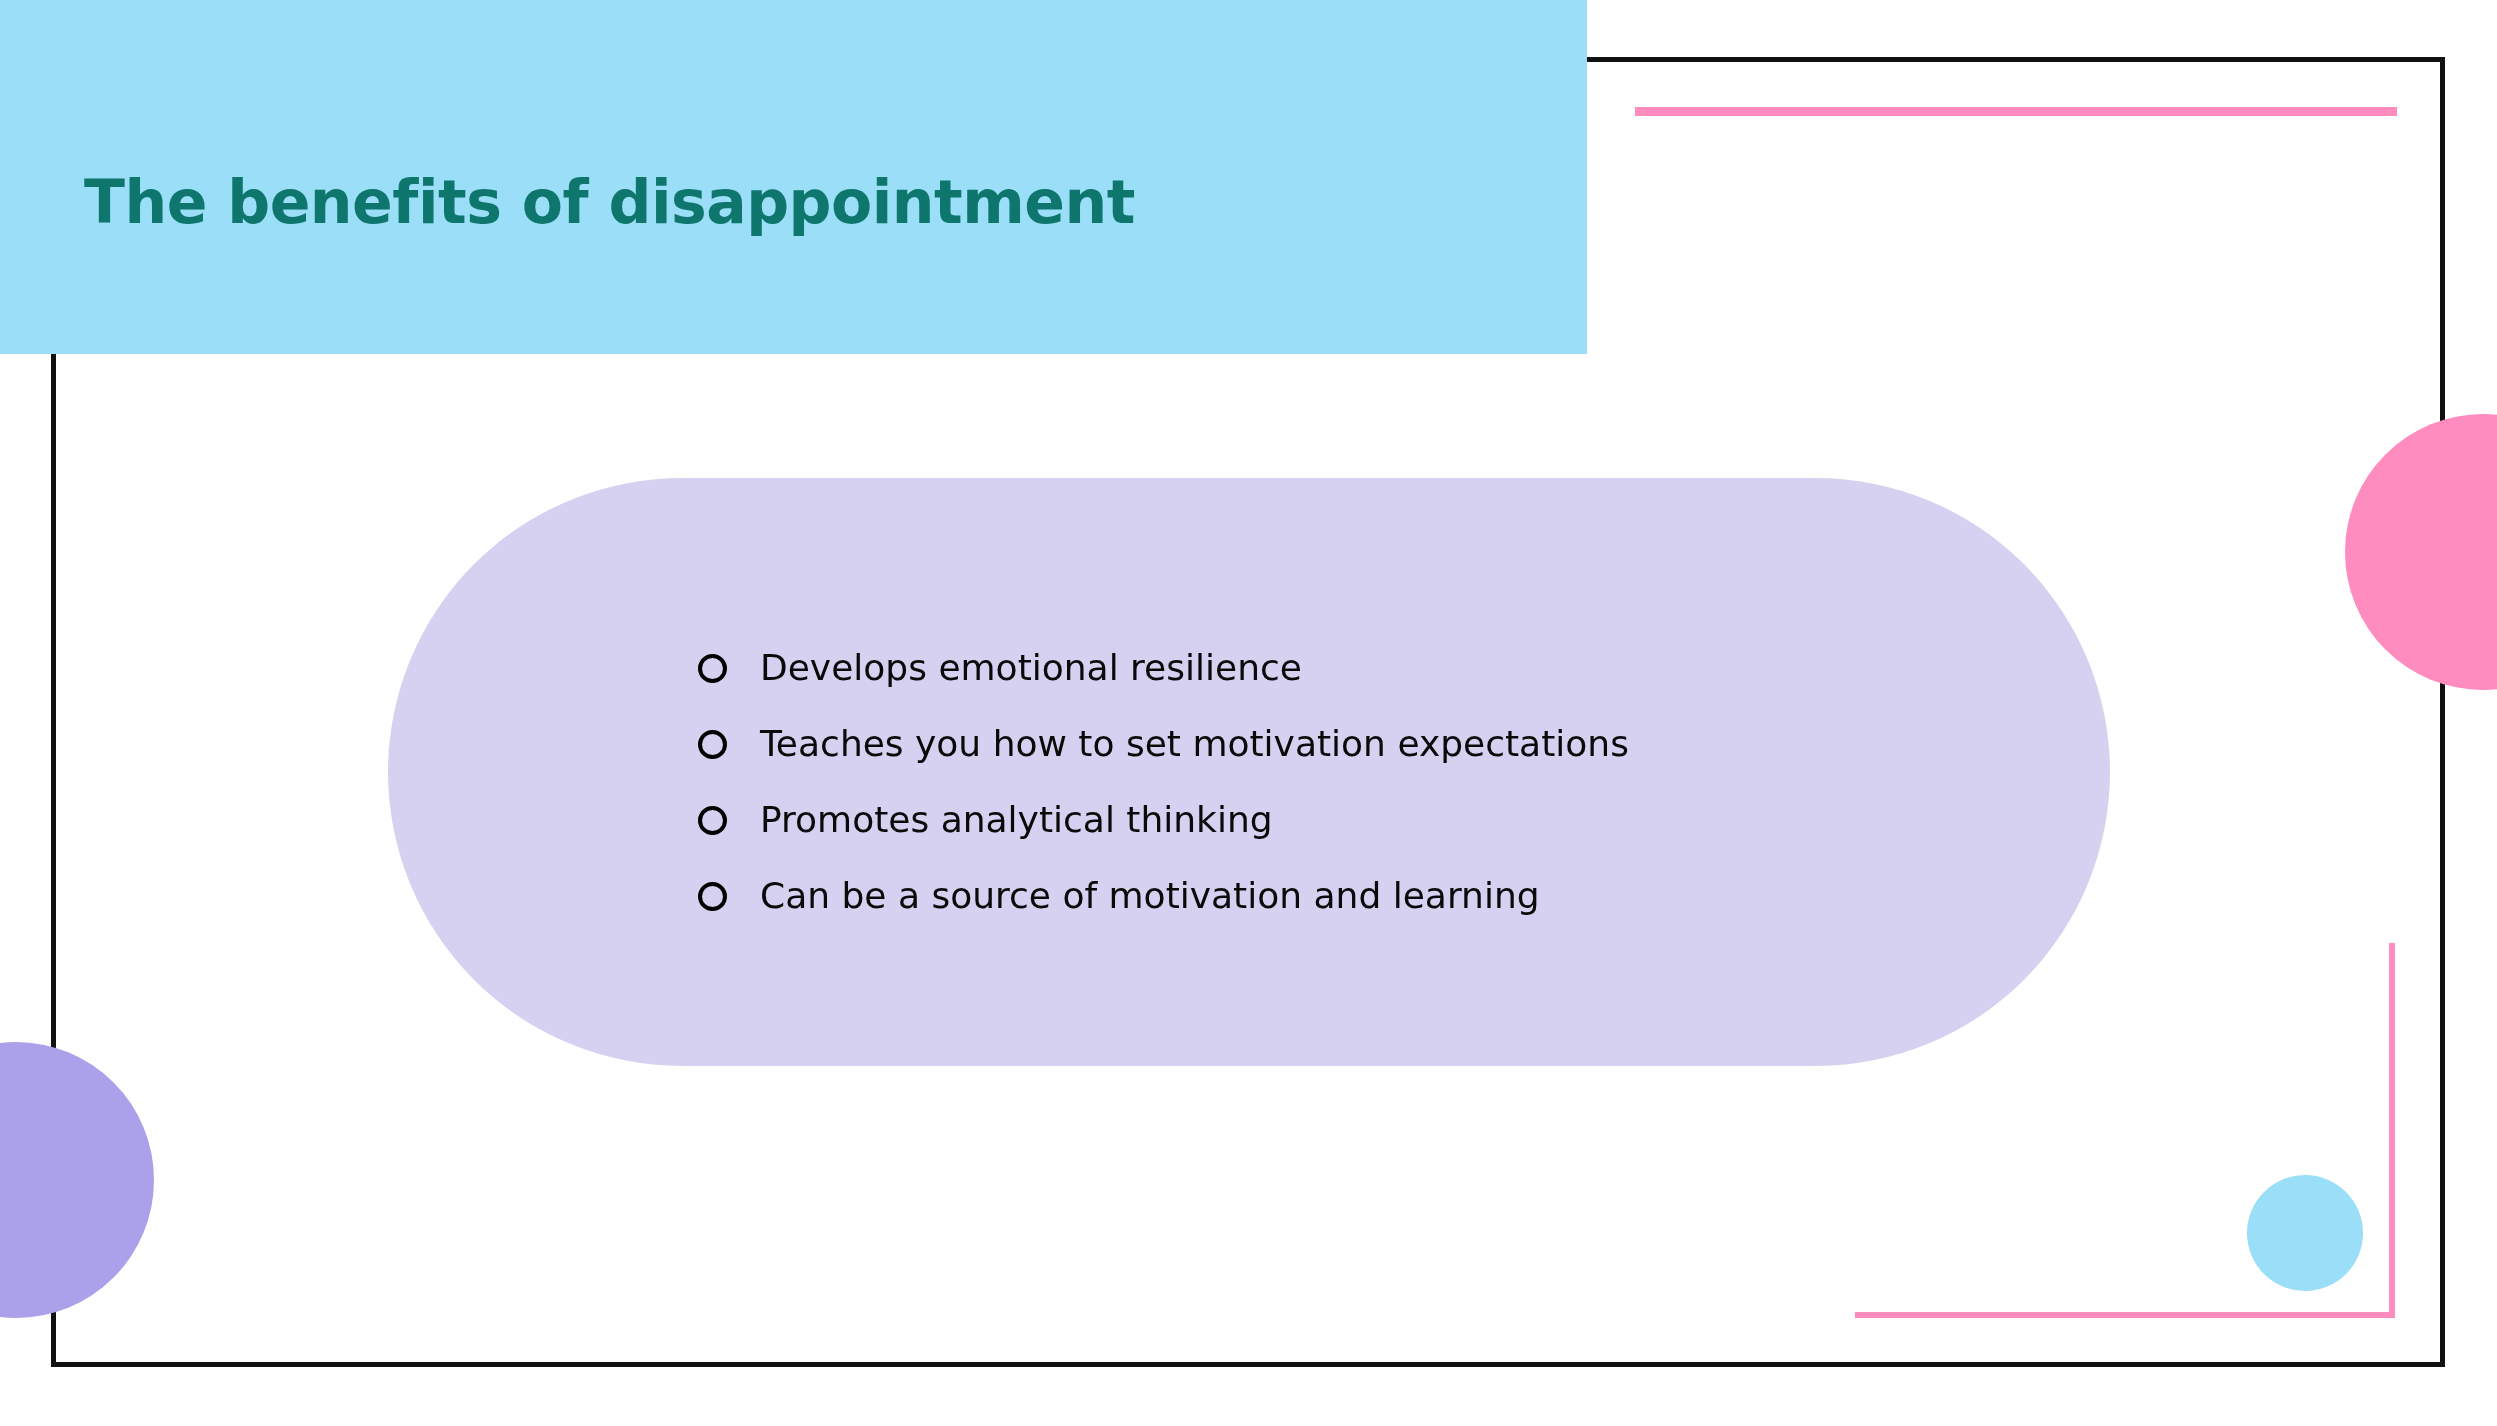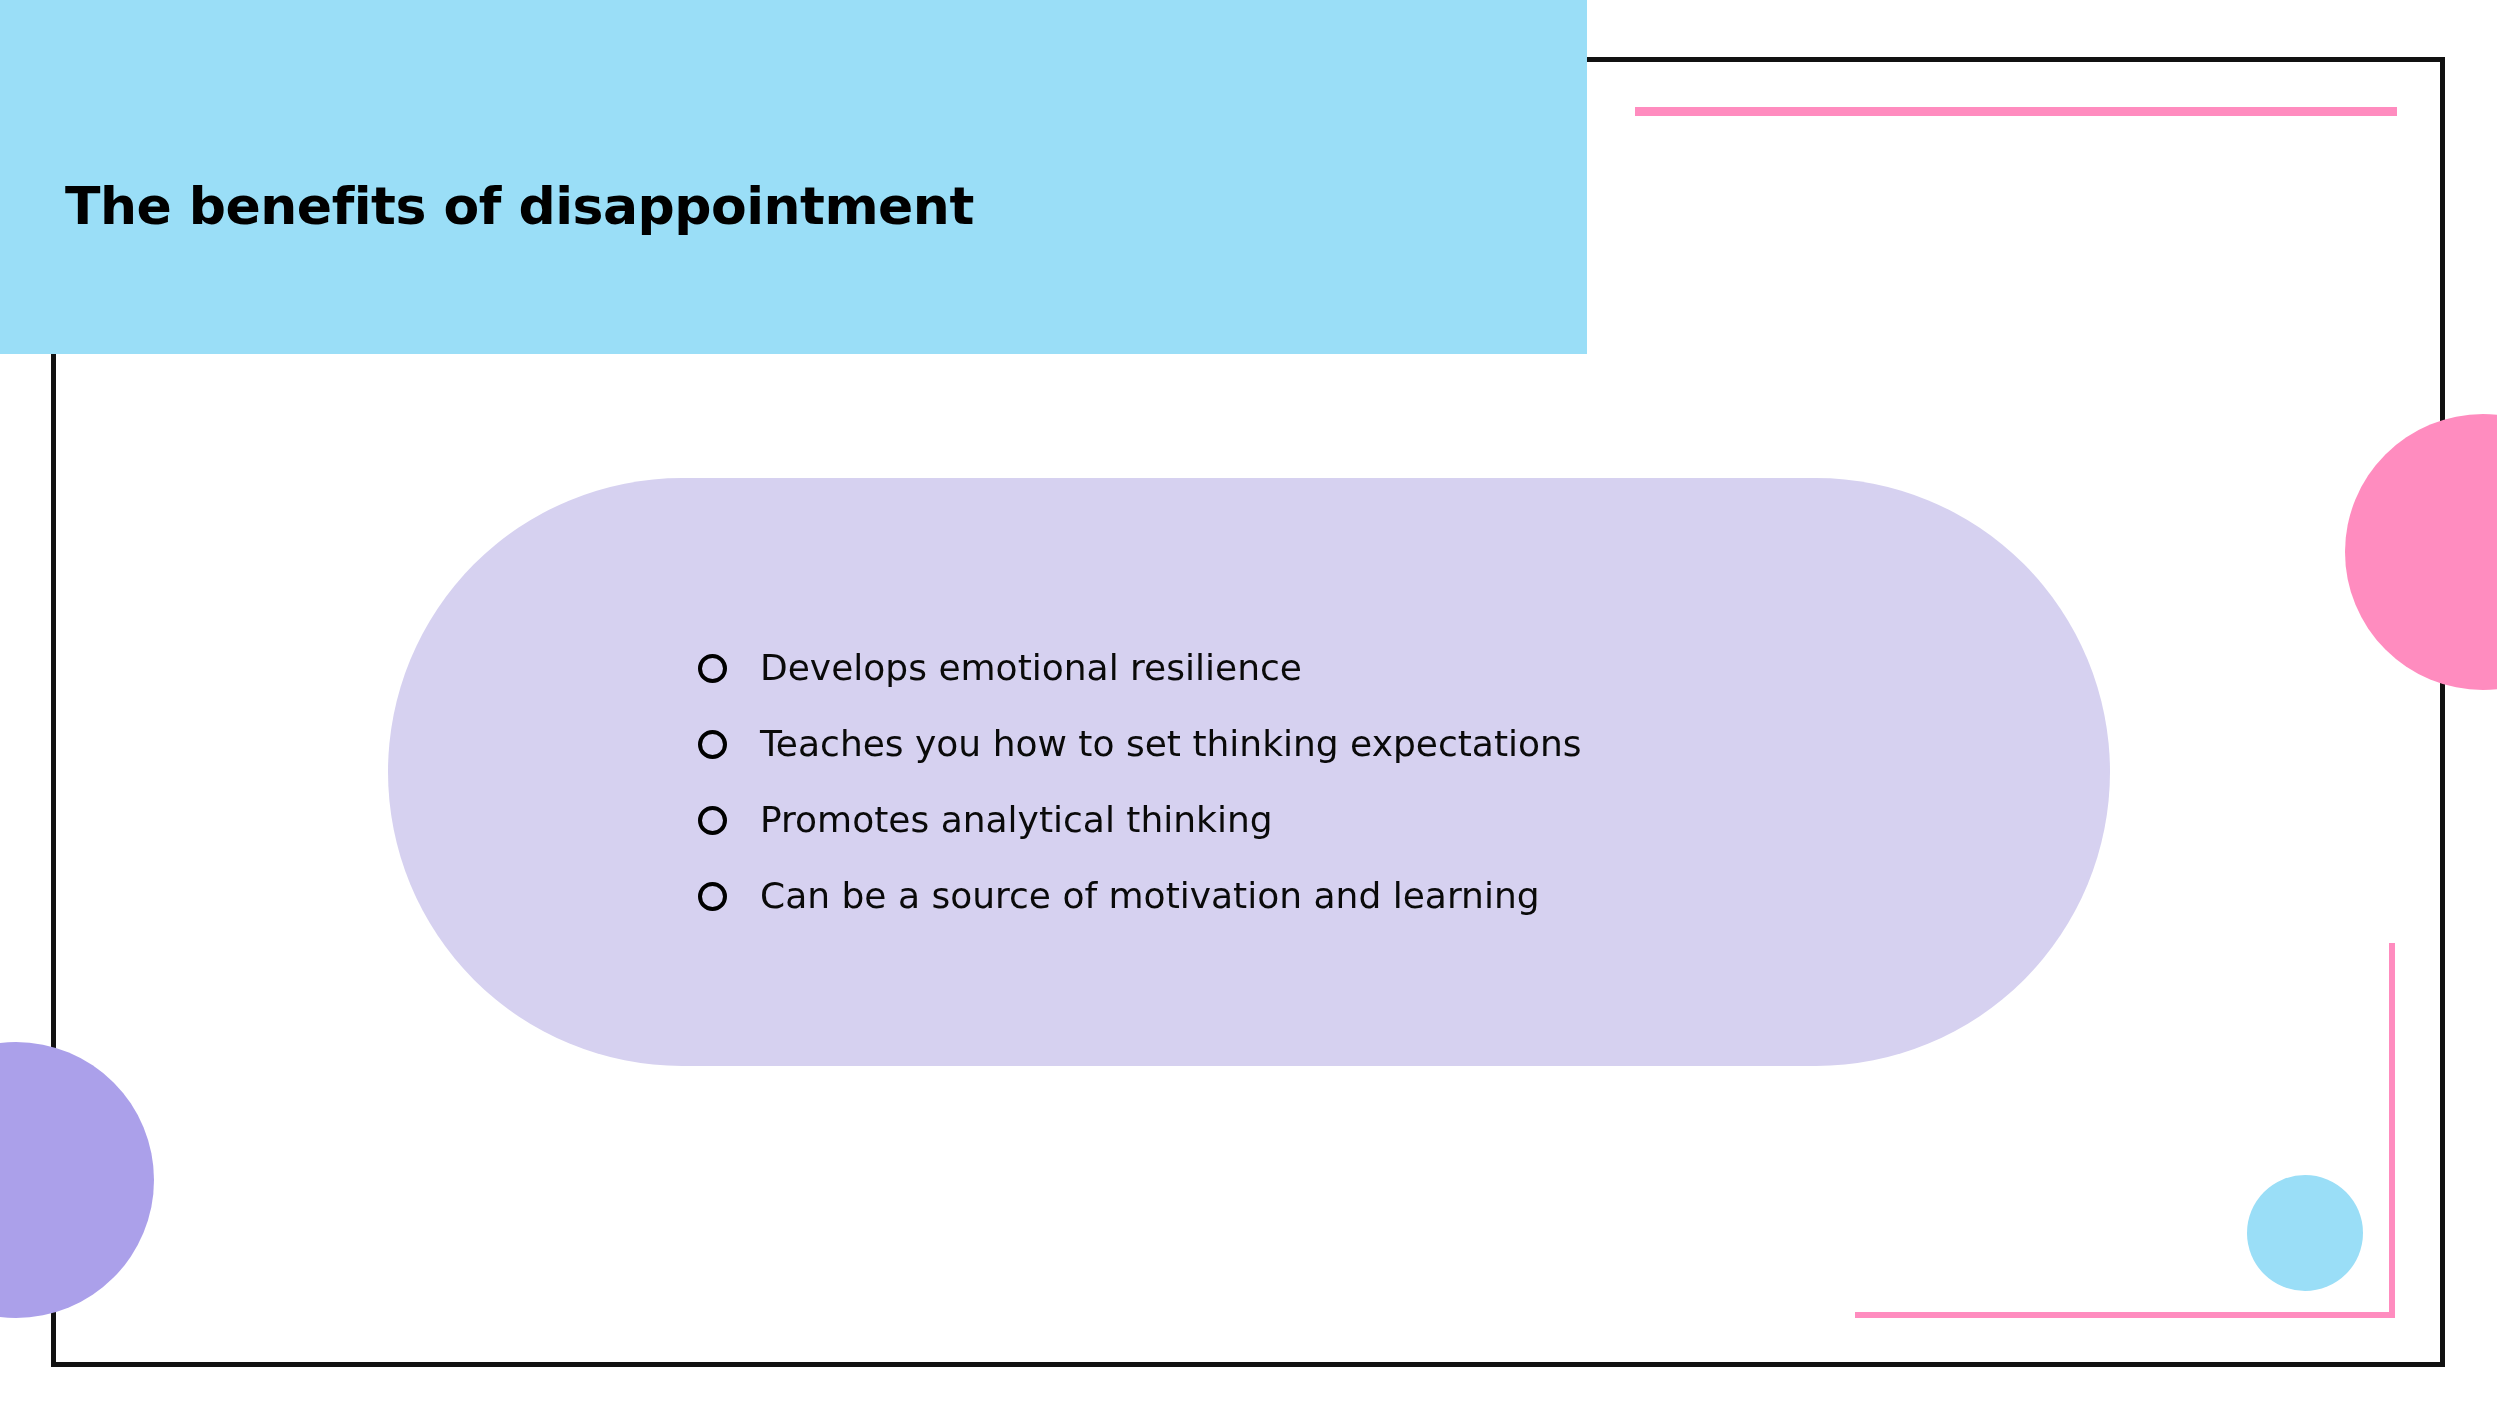--- a/index.html
+++ b/index.html
@@ -111,25 +111,25 @@
     top: 0;
     width: 1587px;
     height: 354px;
     background: #9ADEF7;
     z-index: 6;
     display: flex;
     align-items: flex-end;
   }
   .title-text {
     display: block;
-    margin: 0 0 120px 65px;
-    font-size: 52px;
+    margin: 0 0 120px 84px;
+    font-size: 60px;
     line-height: 1.05;
     font-weight: 700;
-    color: #000000;
+    color: #0f766e;
     letter-spacing: -0.5px;
     white-space: nowrap;
   }
 
   
   .content-pill {
     position: absolute;
     left: 388px;
     top: 478px;
     width: 1722px;
@@ -192,21 +192,21 @@
   <div class="content-pill">
     <ul class="bullet-list">
 
       <li class="bullet-item">
         <span class="bullet-marker"></span>
         <span class="bullet-label">Develops emotional resilience</span>
       </li>
 
       <li class="bullet-item">
         <span class="bullet-marker"></span>
-        <span class="bullet-label">Teaches you how to set thinking expectations</span>
+        <span class="bullet-label">Teaches you how to set motivation expectations</span>
       </li>
 
       <li class="bullet-item">
         <span class="bullet-marker"></span>
         <span class="bullet-label">Promotes analytical thinking</span>
       </li>
 
       <li class="bullet-item">
         <span class="bullet-marker"></span>
         <span class="bullet-label">Can be a source of motivation and learning</span>

